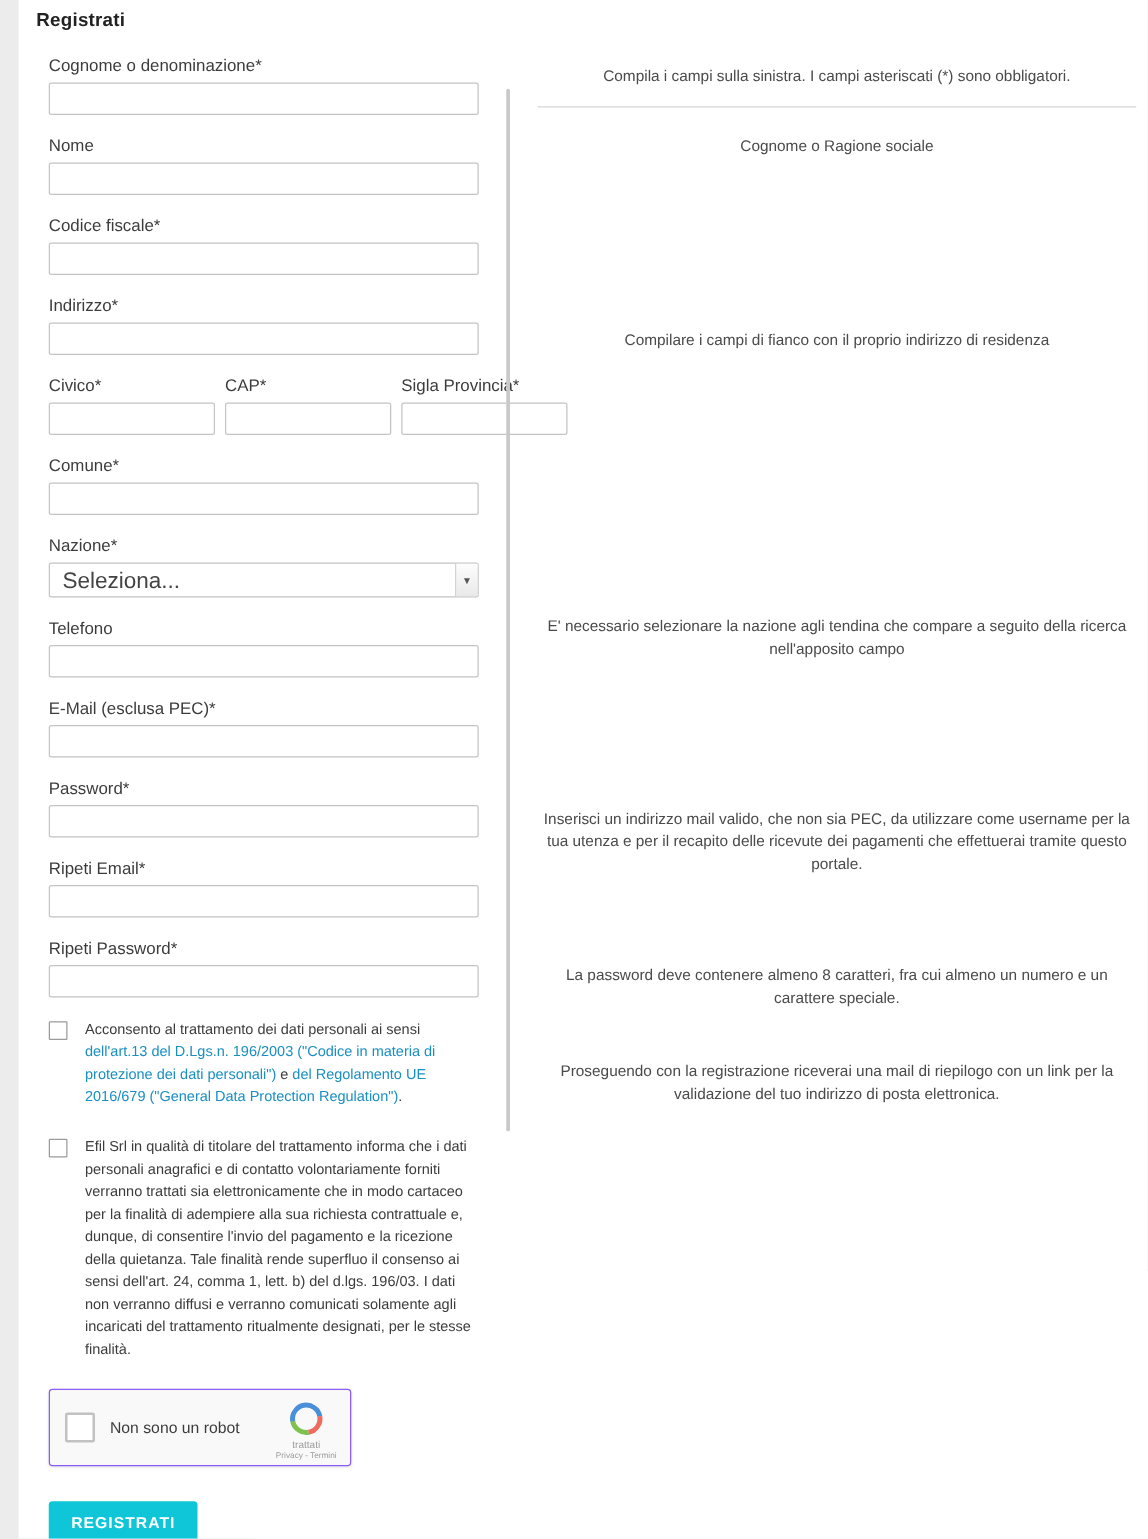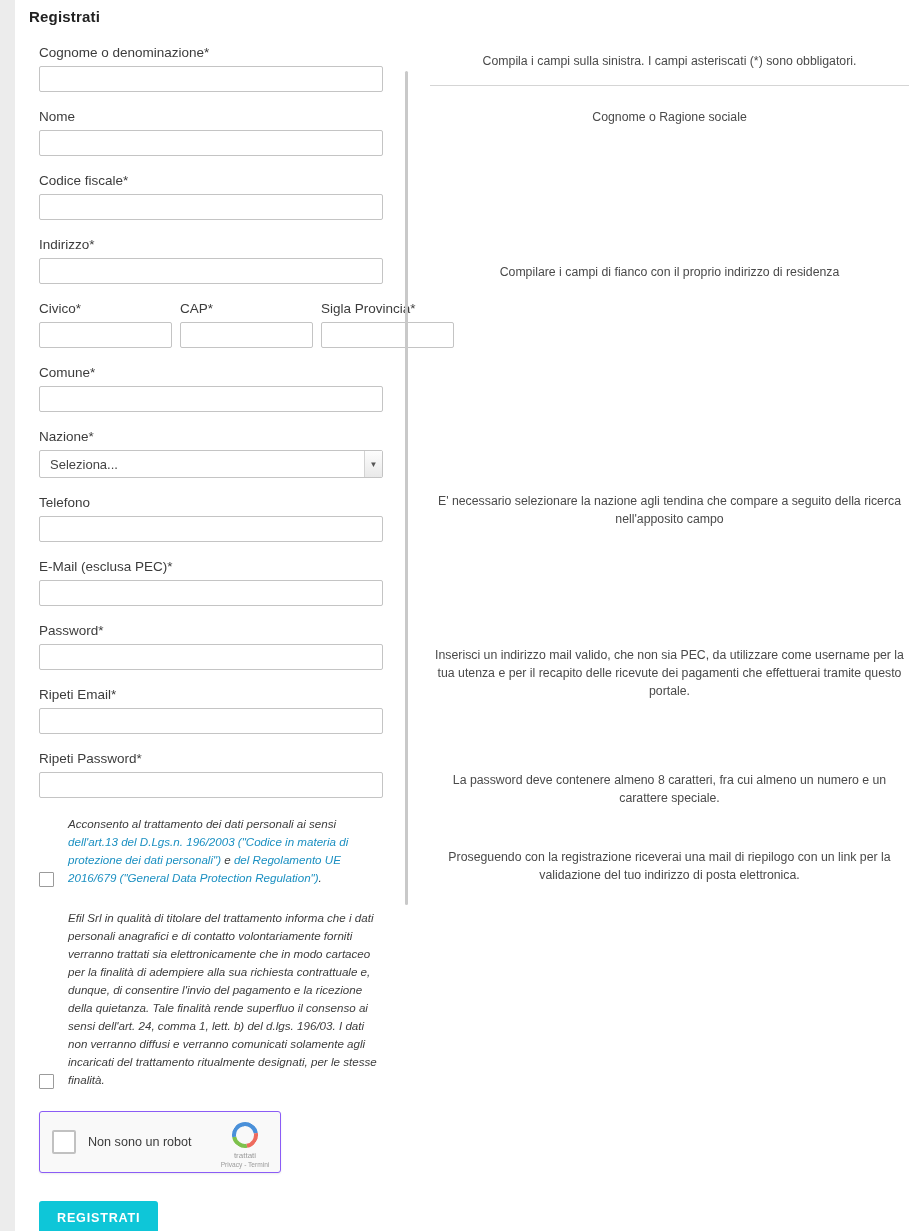--- a/index.html
+++ b/index.html
@@ -76,21 +76,21 @@
   .row3 > div { width: 133px; }
   .row3 > div input.txt { width: 133px; }
   .select-wrap { position: relative; width: 100%; }
   select.sel {
     width: 100%;
     height: 28px;
     background: #fff;
     border: 1px solid #c4c4c4;
     border-radius: 2px;
     padding: 2px 24px 2px 10px;
-    font-size: 13px;
+    font-size: 18px;
     font-family: "Liberation Sans", sans-serif;
     color: #444;
     appearance: none;
     -webkit-appearance: none;
     outline: none;
   }
   .sel-arrow {
     position: absolute;
     right: 1px; top: 1px;
     width: 18px; height: 26px;
@@ -109,23 +109,22 @@
     right: 24px;
   }
   .hint.sep {
     padding-bottom: 14px;
     border-bottom: 1px solid #d5d5d5;
     right: 24px;
   }
   .consent-block { margin-top: 14px; }
   .consent {
     display: flex;
-    align-items: flex-end;
+    align-items: flex-start;
     margin-bottom: 22px;
-    font-style: italic;
   }
   .cb {
     width: 15px; height: 15px;
     border: 1px solid #9b9b9b;
     background: #fff;
     margin-right: 14px;
     margin-top: 2px;
     flex: 0 0 auto;
     border-radius: 1px;
   }

